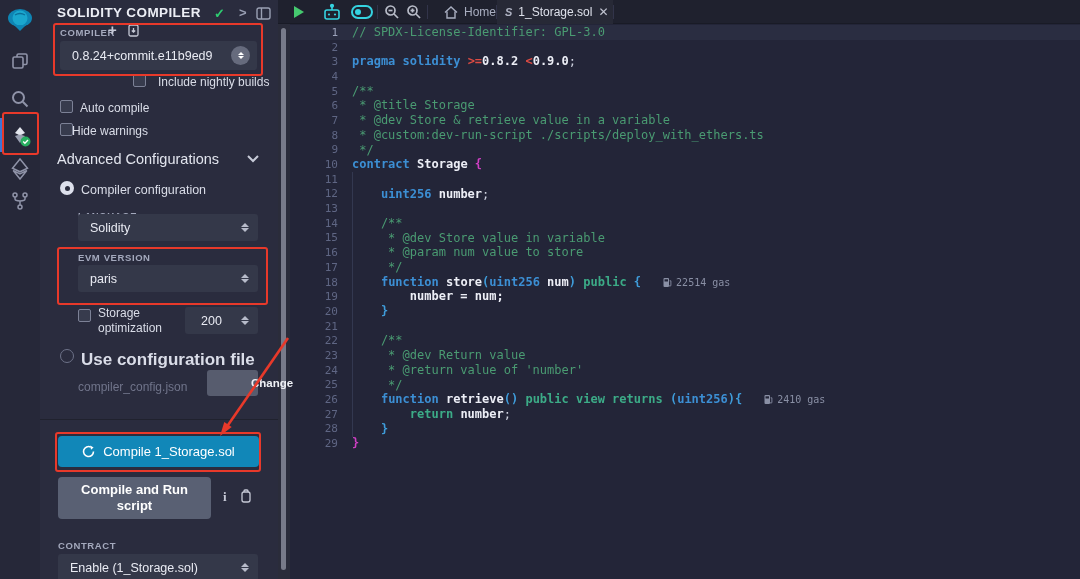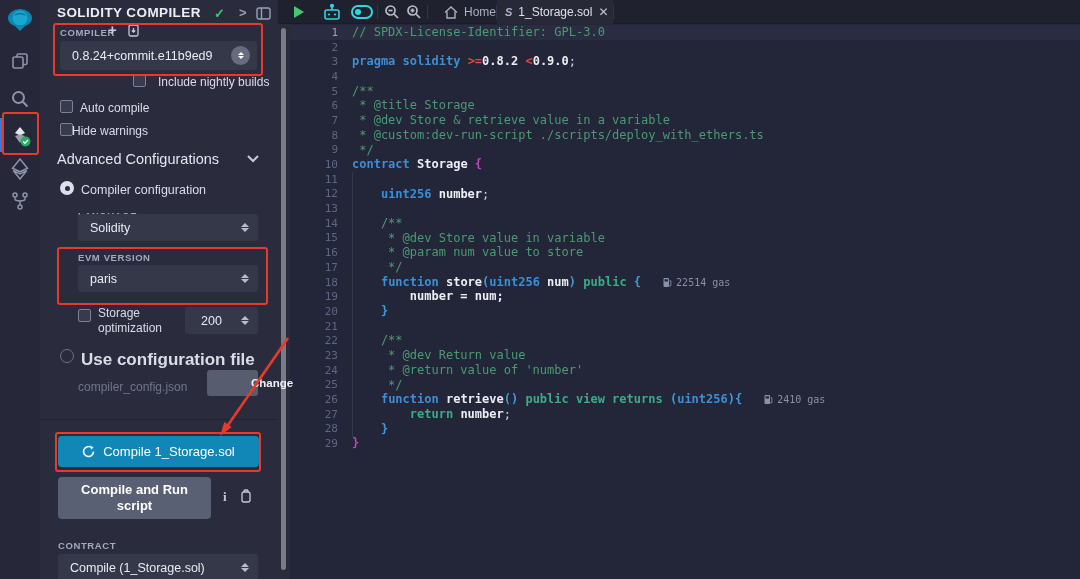--- a/index.html
+++ b/index.html
@@ -228,21 +228,21 @@
   <div class="mini-ic" style="left:183px;top:489px;font-size:13px;font-weight:bold;font-family:'Liberation Serif',serif;">i</div>
   <div class="mini-ic" style="left:199px;top:489px;">
     <svg class="ic" width="13" height="14" viewBox="0 0 13 14" fill="none" stroke="#c6c9d6" stroke-width="1.3">
       <rect x="3" y="3" width="8" height="10" rx="2"></rect>
       <path d="M5 3 V2 a1 1 0 0 1 1-1 h2 a1 1 0 0 1 1 1 V3"></path>
     </svg>
   </div>
 
   <div class="sec-label" style="left:18px;top:540px;">CONTRACT</div>
   <div class="sel" style="left:18px;top:554px;width:200px;height:27px;">
-    <span class="val">Compile (1_Storage.sol)</span>
+    <span class="val">Enable (1_Storage.sol)</span>
     <span class="updown">
           <i class="u"></i>
           <i class="d"></i>
         </span>
   </div>
 </div>
 
 <div class="scrollstrip">
   <div class="thumb"></div>
 </div>

